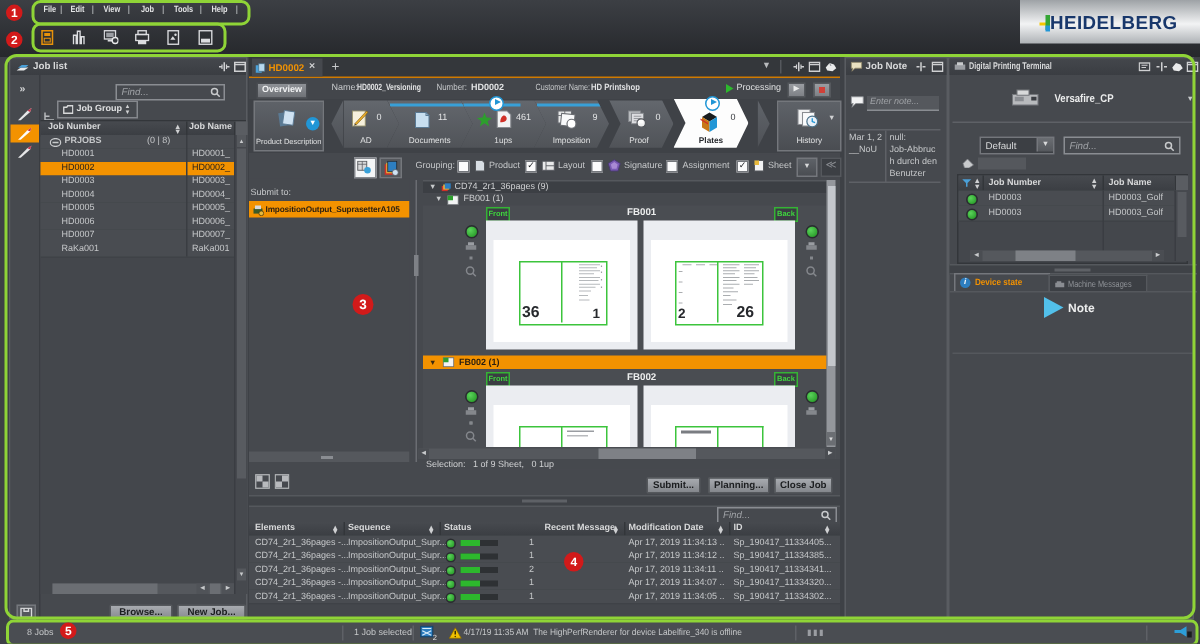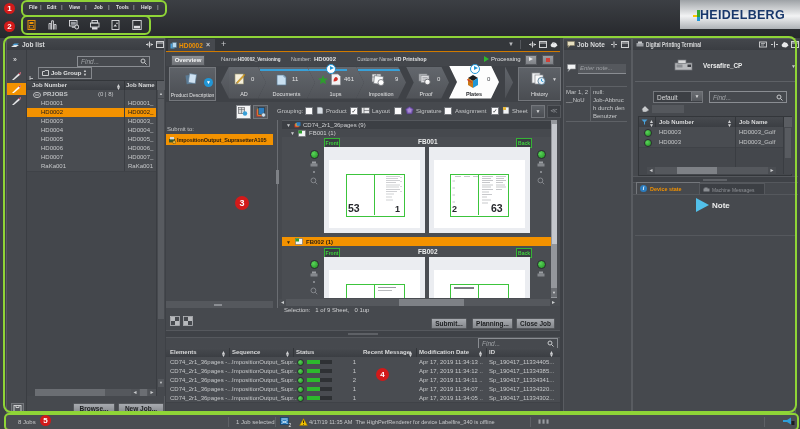--- a/index.html
+++ b/index.html
@@ -469,36 +469,36 @@
   <div class="ab" style="left:258px;top:51px;width:2px;height:2px;background:#84878c;"></div>
   <svg class="ab" style="left:255px;top:57px;" width="8" height="8" viewBox="0 0 8 8">
         <circle cx="3.4" cy="3.4" r="2.4" fill="none" stroke="#84878c" stroke-width="1"></circle>
         <path d="M5.2 5.2 L7.2 7.2" stroke="#84878c" stroke-width="1"></path>
       </svg>
 
   <div class="ab" style="left:42px;top:27px;width:101px;height:86px;background:#ebedf1;">
     <div class="ab" style="left:5px;top:13px;width:91px;height:68px;background:#ffffff;"></div>
     <div class="ab" style="left:22px;top:27px;width:57px;height:41px;border:1px solid #3cc43c;"></div>
     <div class="ab" style="left:50px;top:27px;width:1px;height:41px;background:#3cc43c;"></div>
-    <span class="ab" style="left:24px;top:55px;font-size:10.5px;font-weight:bold;color:#26282c;">53</span>
+    <span class="ab" style="left:24px;top:55px;font-size:10.5px;font-weight:bold;color:#26282c;">36</span>
     <span class="ab" style="left:71px;top:57px;font-size:9px;font-weight:bold;color:#26282c;">1</span>
     <svg class="ab" style="left:52px;top:28px;" width="26" height="32" viewBox="0 0 26 32">
       <g stroke="#9ea1a6" stroke-width="0.5">
       <path d="M10 1.5 L24 1.5 M10 3.5 L22 3.5 M10 5.5 L24 5.5 M10 7.5 L20 7.5 M10 10 L24 10 M10 12 L23 12 M10 14.5 L24 14.5 M10 16.5 L21 16.5 M10 19 L18 19 M10 22 L16 22 M10 25 L17 25"></path>
       <path d="M25 2 L25 3 M25 6 L25 7 M25 11 L25 12 M25 16 L25 17" stroke-width="0.8"></path>
       </g>
     </svg>
   </div>
 
   <div class="ab" style="left:147px;top:27px;width:101px;height:86px;background:#ebedf1;">
     <div class="ab" style="left:5px;top:13px;width:91px;height:68px;background:#ffffff;"></div>
     <div class="ab" style="left:21px;top:27px;width:57px;height:41px;border:1px solid #3cc43c;"></div>
     <div class="ab" style="left:49px;top:27px;width:1px;height:41px;background:#3cc43c;"></div>
     <span class="ab" style="left:23px;top:57px;font-size:9px;font-weight:bold;color:#26282c;">2</span>
-    <span class="ab" style="left:62px;top:55px;font-size:10.5px;font-weight:bold;color:#26282c;">63</span>
+    <span class="ab" style="left:62px;top:55px;font-size:10.5px;font-weight:bold;color:#26282c;">26</span>
     <svg class="ab" style="left:22px;top:28px;" width="56" height="36" viewBox="0 0 56 36">
       <g stroke="#8e9196" stroke-width="0.5">
       <path d="M4 1.5 L10 1.5 M13 1.5 L19 1.5 M22 1.5 L27 1.5"></path>
       <path d="M1.5 6 L4 6 M1.5 13 L4 13 M1.5 20 L4 20 M1.5 27 L4 27"></path>
       <path d="M31 1.5 L42 1.5 M45 1.5 L55 1.5 M31 3.5 L40 3.5 M45 3.5 L53 3.5 M31 5.5 L42 5.5 M45 5.5 L55 5.5 M31 7.5 L39 7.5 M45 7.5 L52 7.5 M31 10 L42 10 M45 10 L54 10 M31 12 L40 12 M45 12 L55 12 M31 14.5 L42 14.5 M45 14.5 L51 14.5 M31 17 L38 17 M31 19.5 L41 19.5 M31 22 L36 22 M31 25 L40 25 M31 28 L37 28"></path>
       </g>
     </svg>
   </div>
 
   <div class="ab" style="left:0;top:117px;width:269px;height:9px;background:#f39200;">

